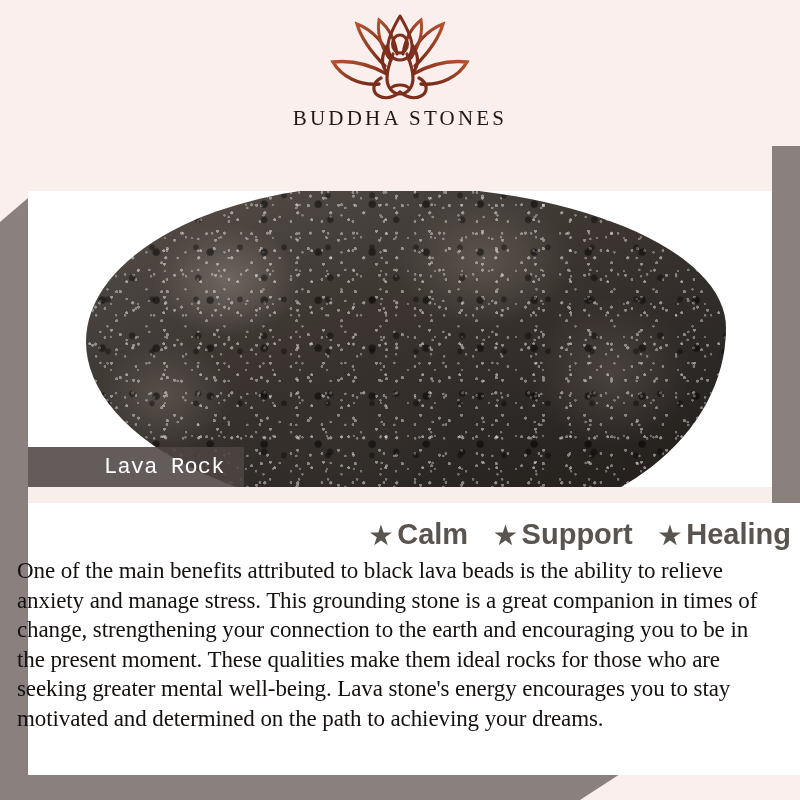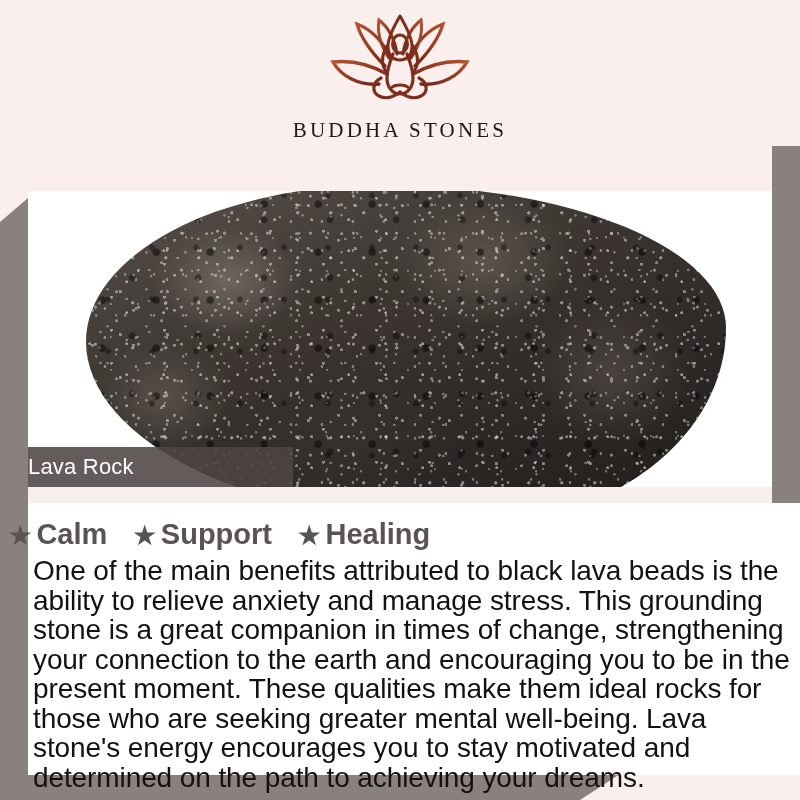--- a/index.html
+++ b/index.html
@@ -27,21 +27,21 @@
   #frame-bottom{
     bottom:0;left:0;width:620px;height:26px;
     clip-path:polygon(0 0,100% 0,calc(100% - 40px) 100%,0 100%);
   }
 
   
   #header{position:absolute;top:0;left:0;width:800px;height:146px;background:#faefec;}
   #logo-wrap{position:absolute;top:14px;left:0;width:800px;text-align:center;}
   #logo-mark{display:block;margin:0 auto;}
   #brand-name{
-    margin-top:16px;font-family:"Liberation Serif",serif;
+    margin-top:4px;font-family:"Liberation Serif",serif;
     font-size:21px;letter-spacing:3.2px;color:#231715;font-weight:400;
     text-align:center;
   }
 
   
   #title-banner{
     position:absolute;top:141px;left:163px;width:474px;height:50px;
     background:#fdf8f6;display:flex;align-items:center;justify-content:center;
     z-index:4;
   }
@@ -110,44 +110,44 @@
   }
   #rock-edge-blur{
     left:40px;top:-14px;width:680px;height:360px;
     border-radius:46% 54% 40% 60%/46% 42% 58% 54%;
     box-shadow:0 0 26px 14px rgba(255,255,255,.0) inset;
     background:transparent;
   }
 
   
   #caption-bar{
-    position:absolute;top:447px;left:28px;width:265px;height:40px;
+    position:absolute;top:447px;left:28px;width:216px;height:40px;
     background:rgba(79,70,67,.88);display:flex;align-items:center;
-    box-sizing:border-box;z-index:3;
+    padding-left:76px;box-sizing:border-box;z-index:3;font-family:Liberation Mono, monospace;
   }
   #caption-text{color:#ffffff;font-size:22px;font-weight:400;letter-spacing:.2px;}
 
   
   #divider-band{position:absolute;top:487px;left:28px;width:744px;height:16px;background:#f8efec;}
 
   
   #body-panel{position:absolute;top:503px;left:28px;width:772px;height:272px;background:#ffffff;}
 
   #benefits{
-    position:absolute;top:518px;left:0;width:800px;text-align:left;z-index:3;
+    position:absolute;top:518px;left:0;width:800px;text-align:right;z-index:3;
     font-family:"Liberation Sans Narrow","Liberation Sans",sans-serif;
     font-weight:bold;font-size:29px;color:#5a5450;
   }
   .benefit{display:inline-block;margin:0 9px;white-space:nowrap;}
   .benefit .star{font-size:25px;margin-right:5px;}
 
   #body-copy{
-    position:absolute;top:556px;left:33px;width:762px;z-index:3;
-    font-family:Liberation Sans, sans-serif;
-    font-size:28px;line-height:29.5px;color:#14110f;font-weight:500;
+    position:absolute;top:556px;left:17px;width:762px;z-index:3;
+    font-family:Liberation Serif, serif;
+    font-size:23px;line-height:29.5px;color:#14110f;font-weight:500;
     letter-spacing:-.1px;
   }
 </style>
 </head>
 <body>
 
 <div id="card">
 
   <div class="frame" id="frame-top"></div>
   <div class="frame" id="frame-right"></div>

